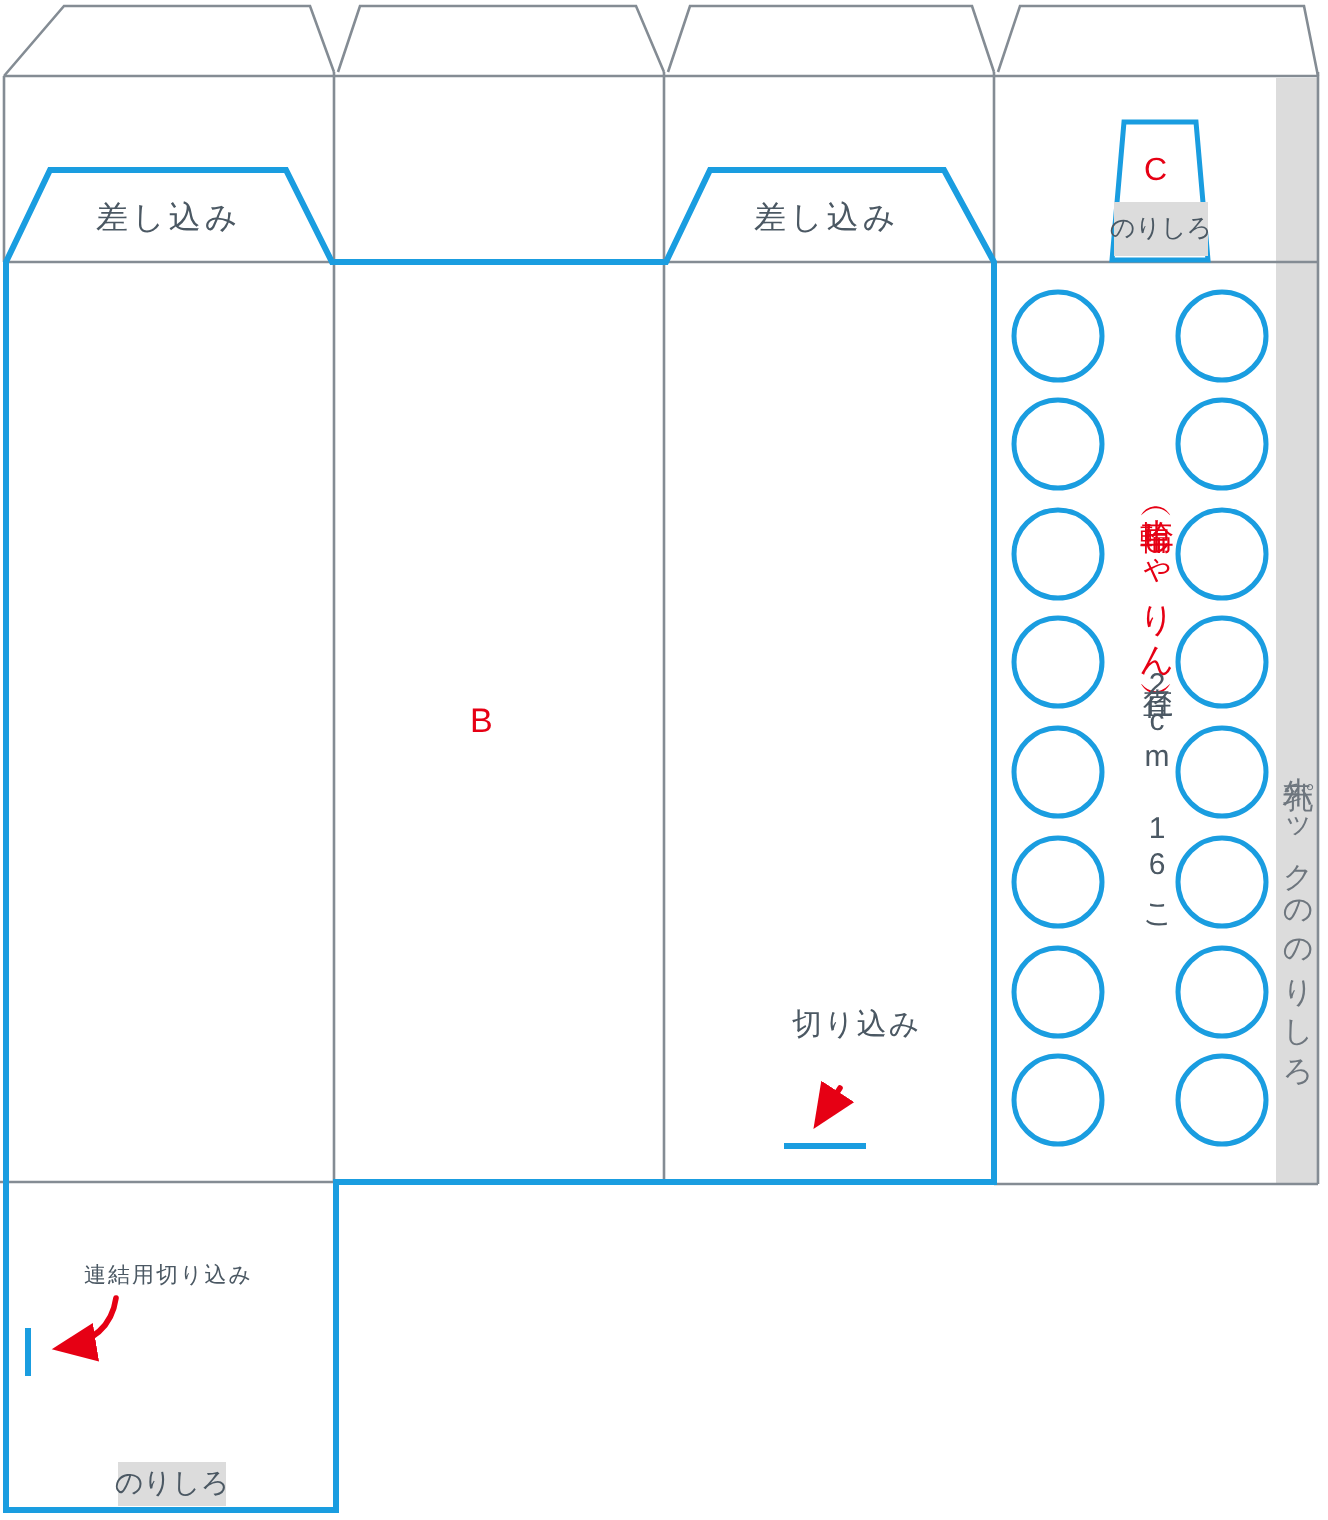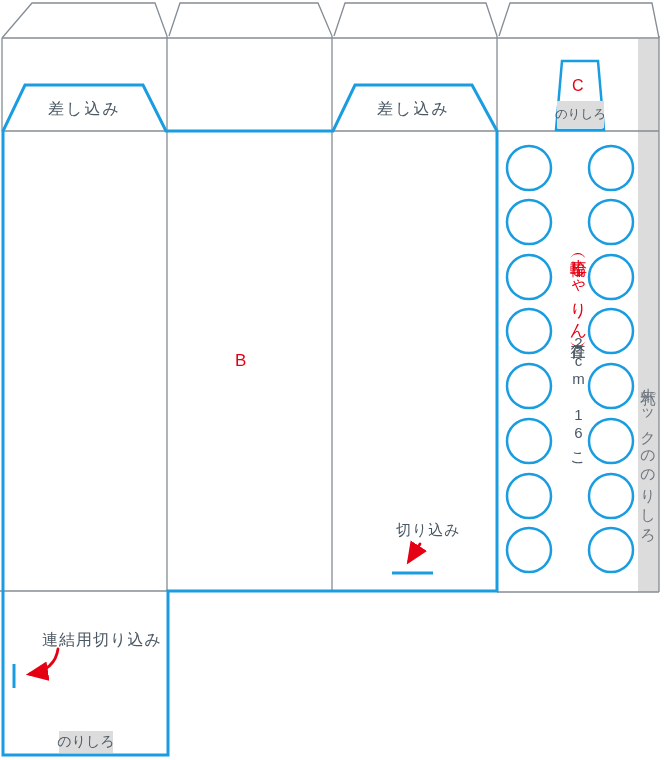--- a/index.html
+++ b/index.html
@@ -104,21 +104,21 @@
   </div>
 
   <div class="lbl red" style="left:235px;top:351px;font-size:17px;">B</div>
 
   <div id="wheel-label" class="lbl vtext">
     <span class="t1 red">車輪（しゃりん）</span><span class="t2">直径2cm 16こ</span>
   </div>
 
   <div id="strip-label" class="lbl vtext">牛乳パックののりしろ</div>
 
-  <div class="lbl" style="left:396px;top:521px;font-size:15px;letter-spacing:1px;">切り込み</div>
+  <div class="lbl" style="left:396px;top:503px;font-size:15px;letter-spacing:1px;">切り込み</div>
 
-  <div class="lbl" style="left:42px;top:630px;font-size:16px;letter-spacing:1px;">連結用切り込み</div>
+  <div class="lbl" style="left:42px;top:630px;font-size:11px;letter-spacing:1px;">連結用切り込み</div>
 
   <div class="gluebox" style="left:59px;top:731px;width:54px;height:22px;font-size:14px;">
     <span>のりしろ</span>
   </div>
 
 </div>
 
 </body></html>

